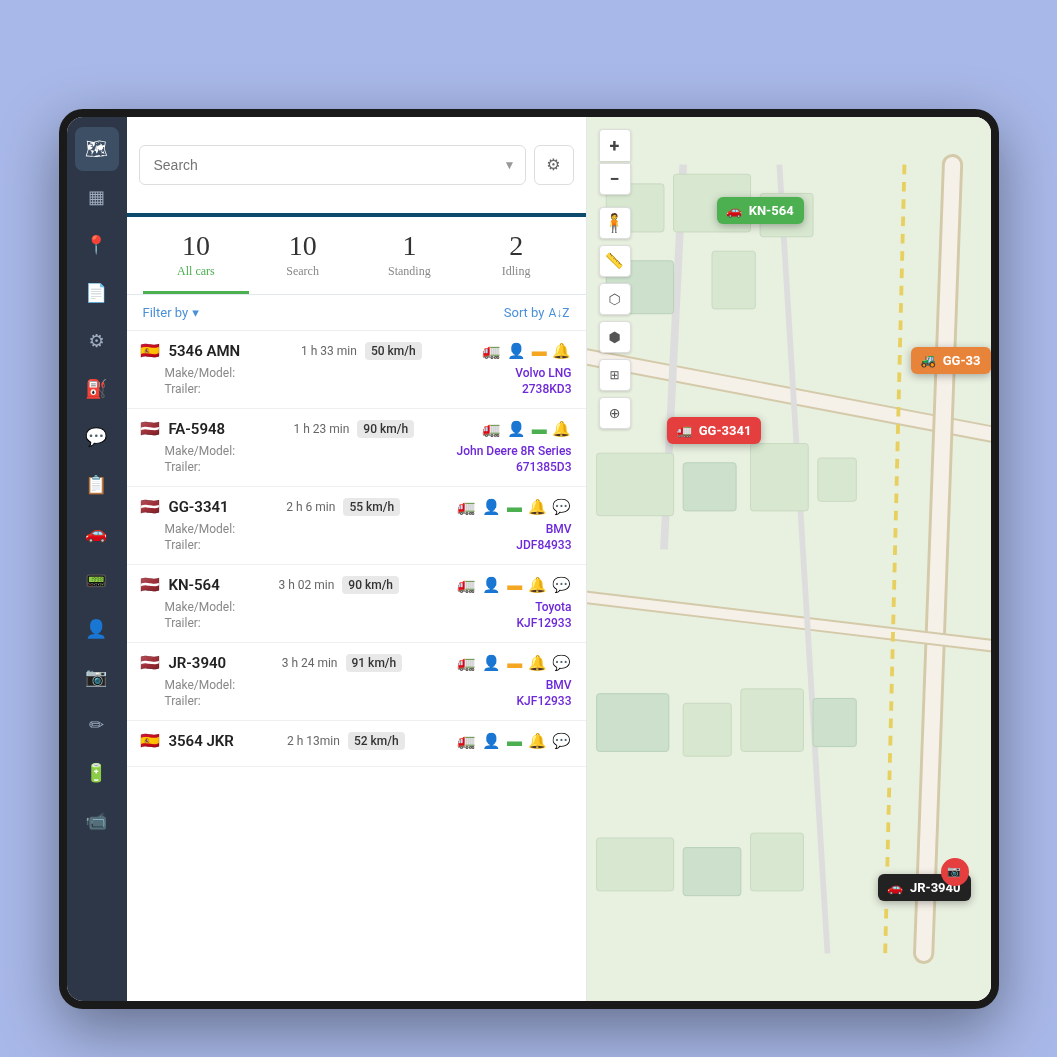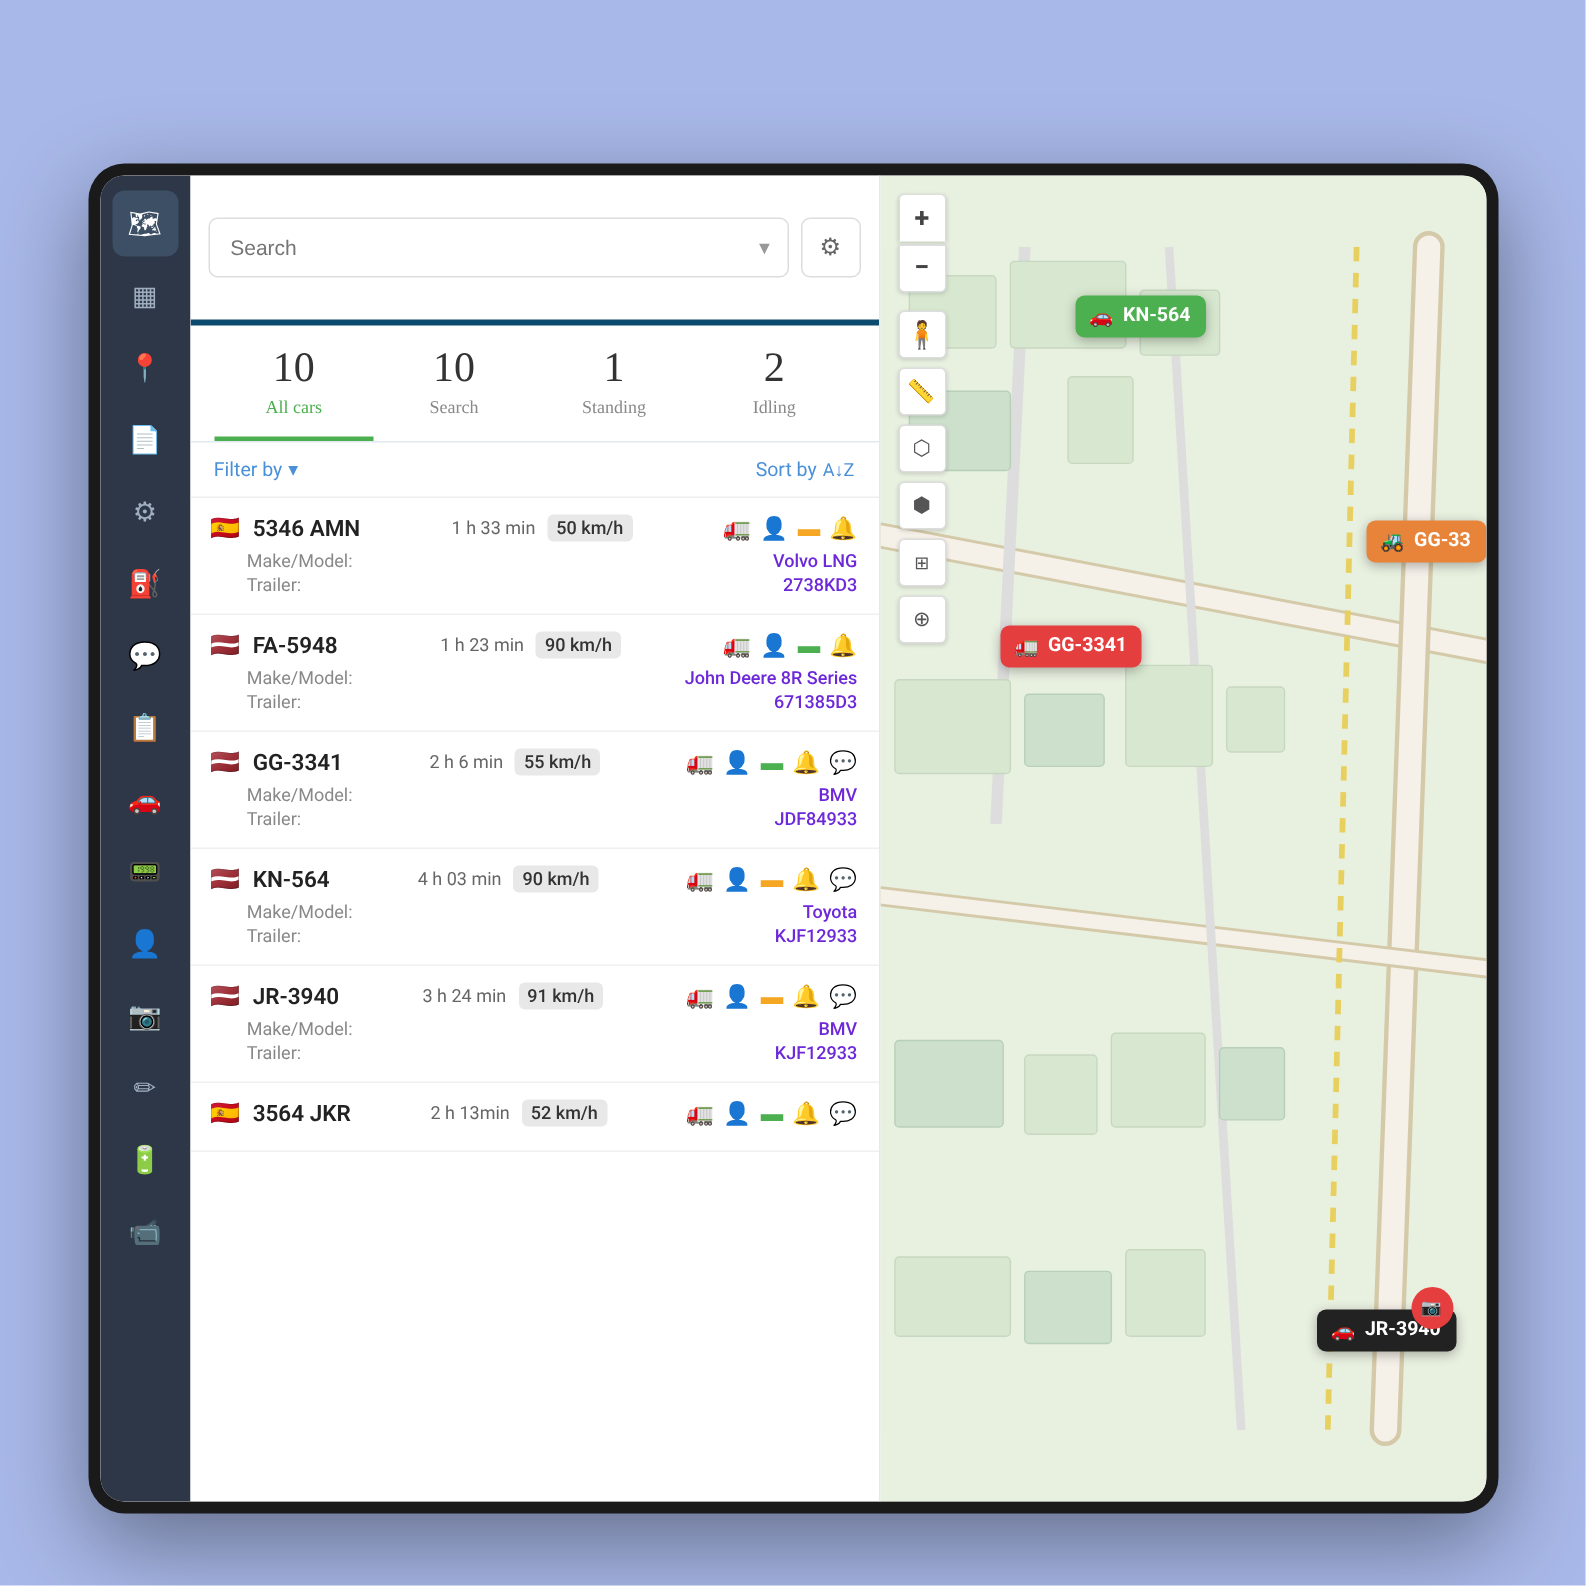--- a/index.html
+++ b/index.html
@@ -541,21 +541,21 @@
             </div>
           </div>
 
           <div class="vehicle-item">
             <div class="vehicle-row-main">
               <div class="vehicle-id-wrap">
                 <span class="flag">🇱🇻</span>
                 <span class="vehicle-id">KN-564</span>
               </div>
               <div class="vehicle-stats">
-                <span class="time-badge">4 h 03 min</span>
+                <span class="time-badge">3 h 02 min</span>
                 <span class="speed-badge">90 km/h</span>
               </div>
               <div class="vehicle-icons">
                 <span>🚛</span>
                 <span>👤</span>
                 <span class="icon-yellow">▬</span>
                 <span>🔔</span>
                 <span>💬</span>
               </div>
             </div>

